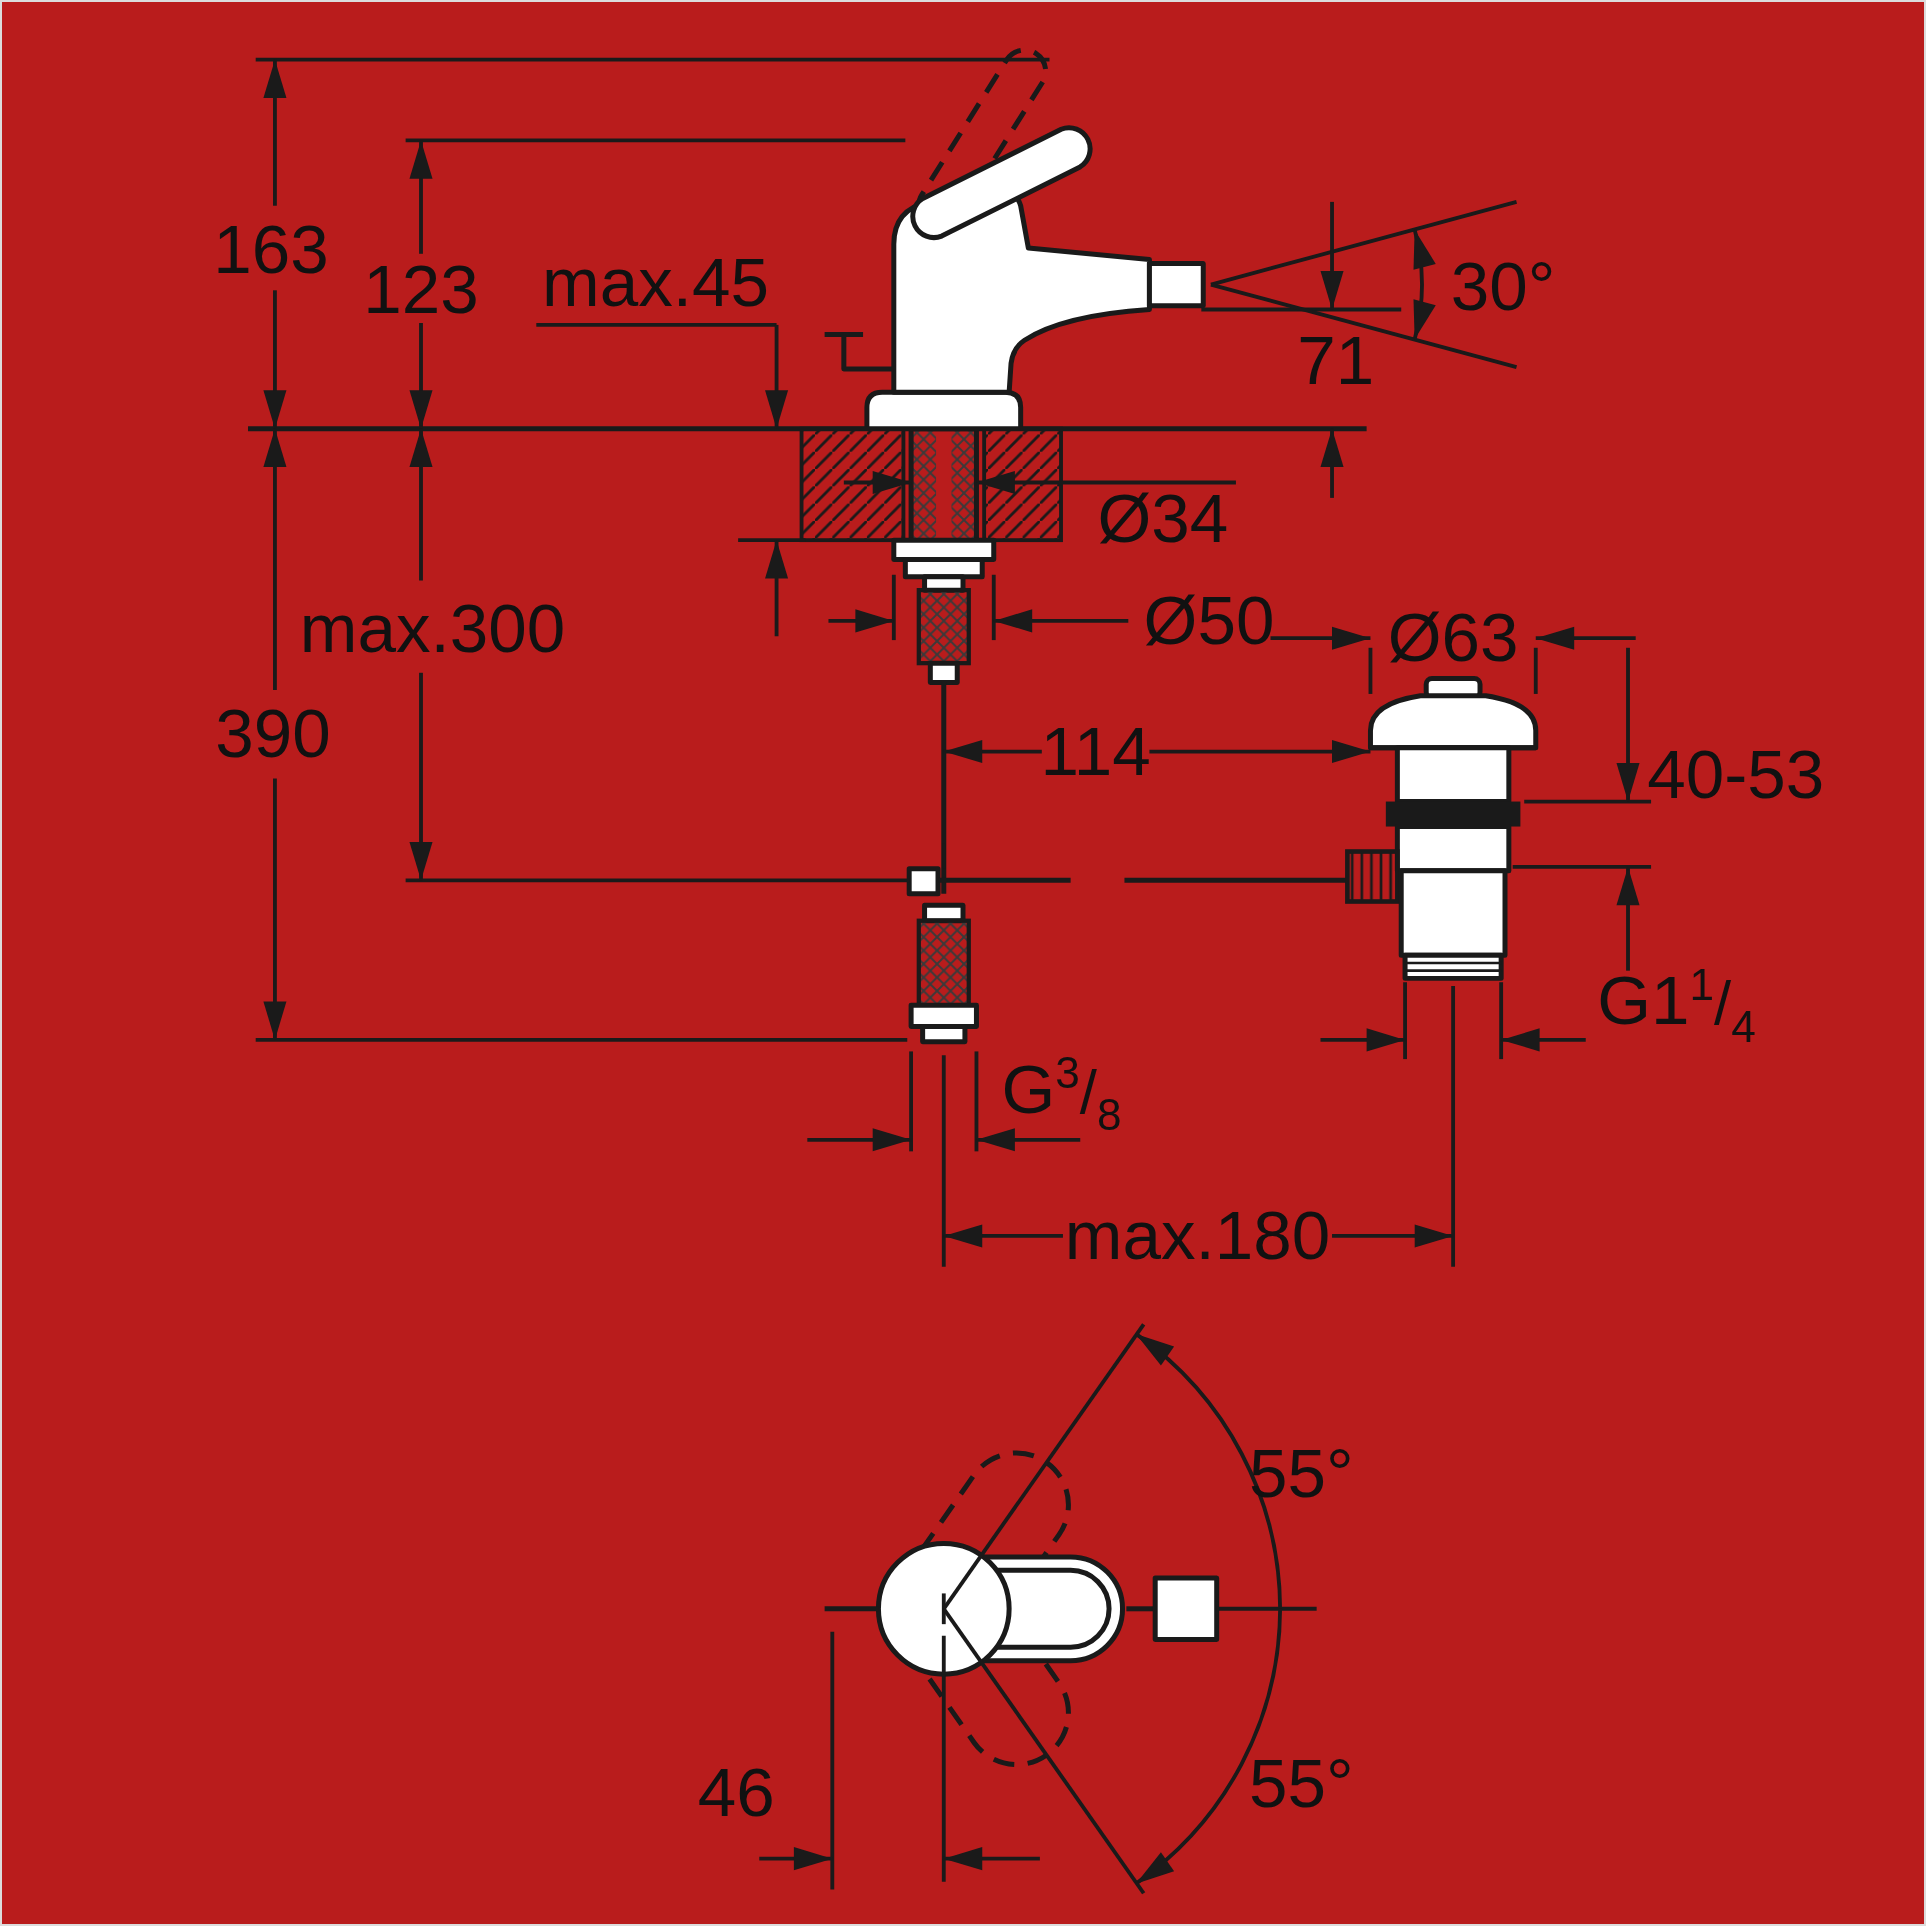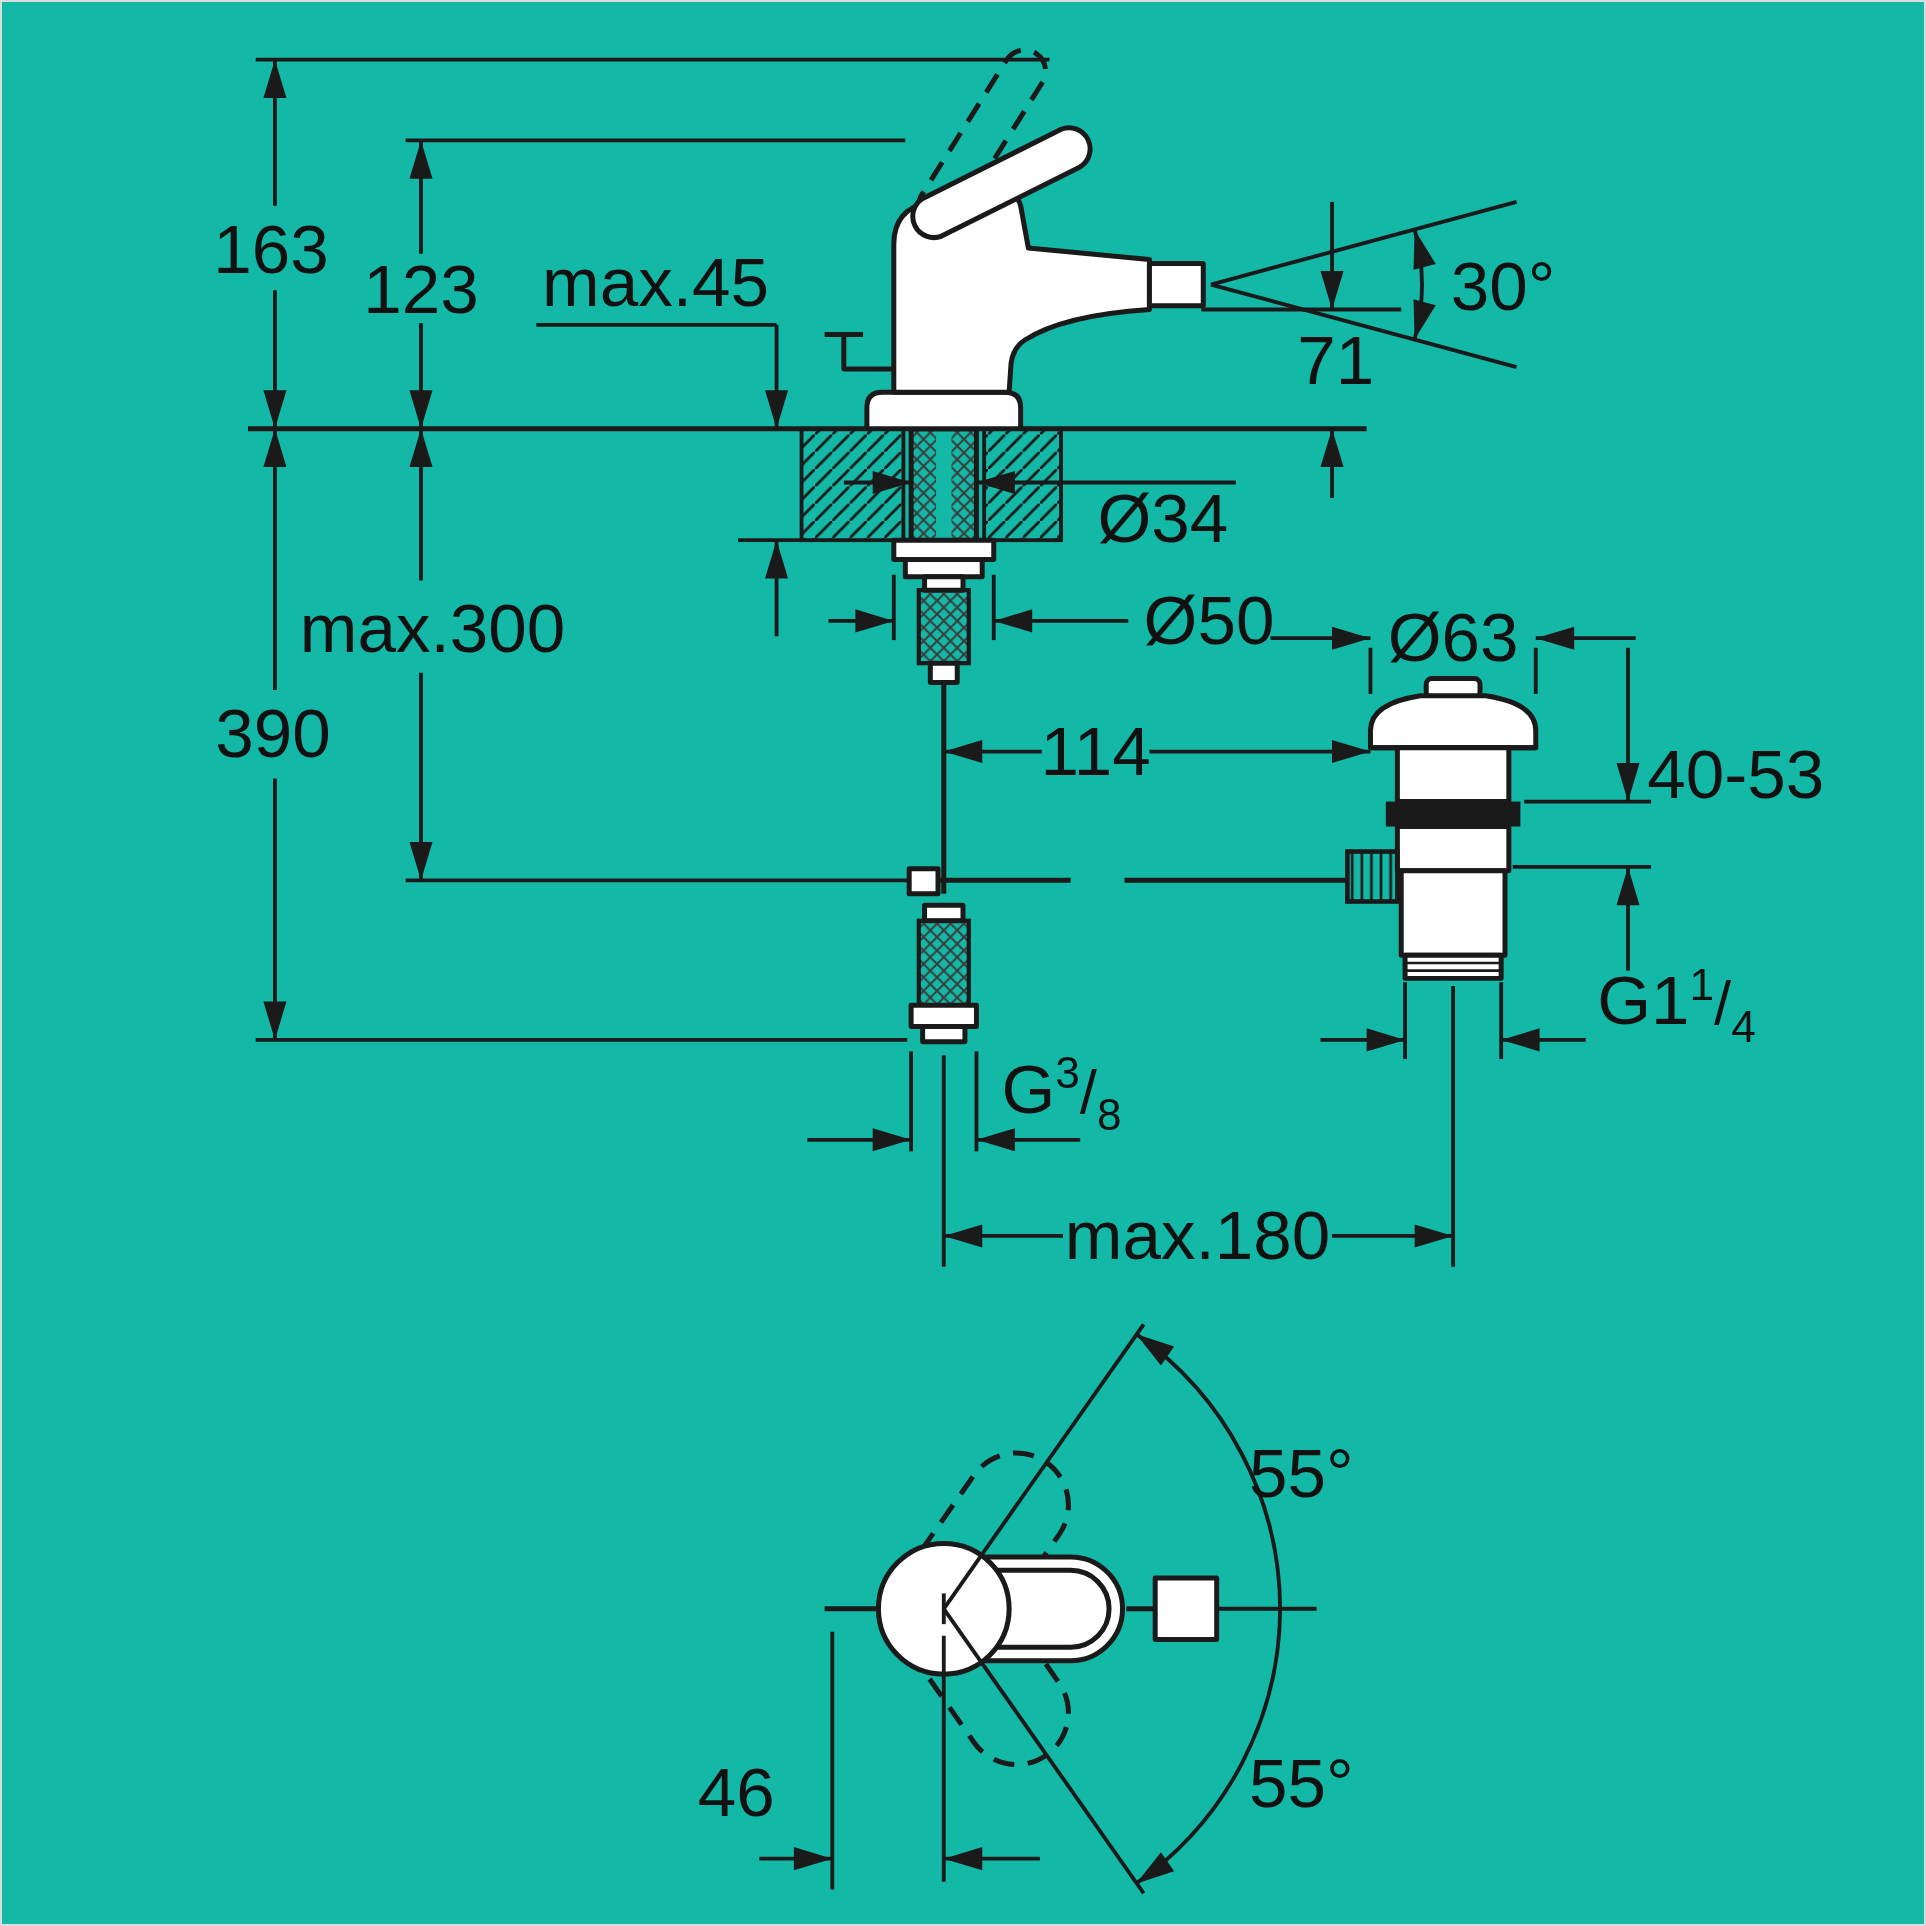--- a/index.html
+++ b/index.html
@@ -1,16 +1,16 @@
 <!DOCTYPE html>
 <html style="font-size:7.7px"><head>
 <meta charset="utf-8">
 <style>
   html,body{margin:0;padding:0;width:100%;height:100%;background:#ffffff;}
-  .stage{position:absolute;inset:0;background:#14b8a6;border:2.9px solid #dcdcdc;box-sizing:border-box;}
+  .stage{position:absolute;inset:0;background:#b91c1c;border:2.9px solid #dcdcdc;box-sizing:border-box;}
   svg{width:100%;height:100%;display:block;}
   .obj{fill:none;stroke:#1a1a1a;stroke-width:2.6;stroke-linejoin:round;}
   .objf{fill:#ffffff;stroke:#1a1a1a;stroke-width:2.6;stroke-linejoin:round;}
   .thin{fill:none;stroke:#1a1a1a;stroke-width:1.4;}
   .dim{fill:none;stroke:#1a1a1a;stroke-width:2;}
   .dashed{stroke-dasharray:11 7;}
   .lbl{font-family:"Liberation Sans",sans-serif;font-size:36px;fill:#111;}
   .lbl-sm{font-family:"Liberation Sans",sans-serif;font-size:23px;fill:#111;}
 </style>
 </head>

